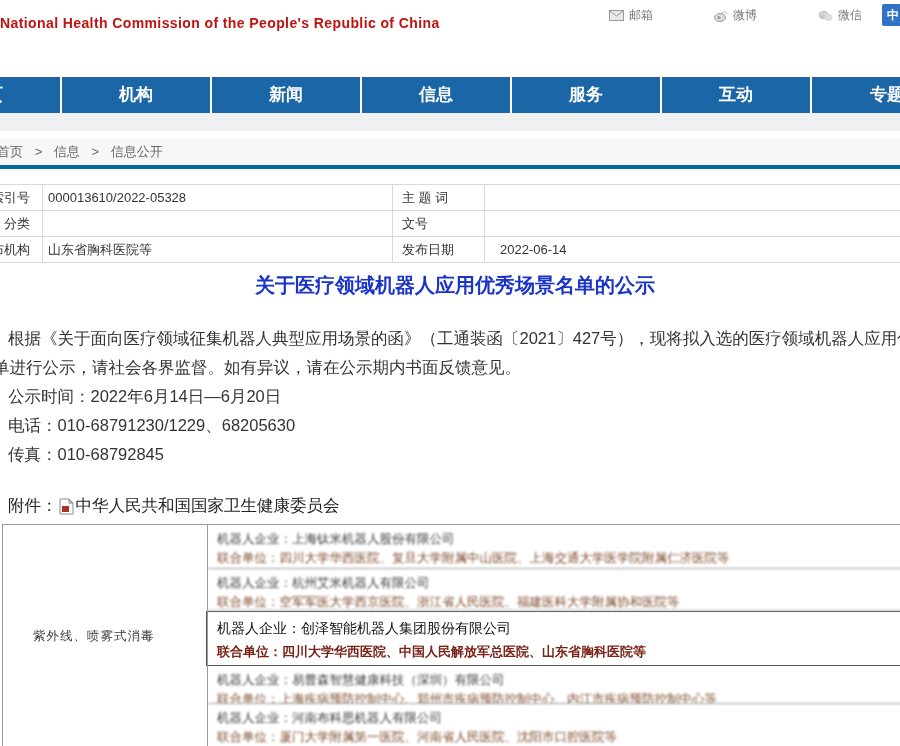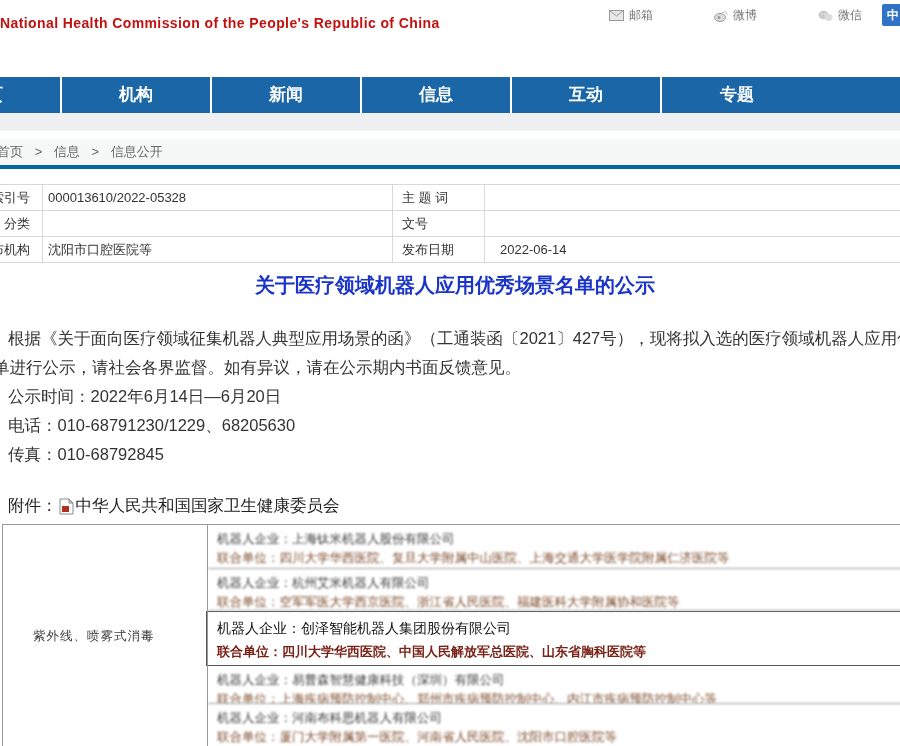--- a/index.html
+++ b/index.html
@@ -104,20 +104,21 @@
     </div>
   </div>
 
   <div class="lang-btn">中</div>
 
   <div class="nav">
     <div class="nav-item">首页</div>
     <div class="nav-item">机构</div>
     <div class="nav-item">新闻</div>
     <div class="nav-item">信息</div>
+    <div class="nav-item">服务</div>
     <div class="nav-item">互动</div>
     <div class="nav-item">专题</div>
   </div>
 
   <div class="gray-band"></div>
 
   <div class="crumb-bar">
     <div class="crumb">
       <span class="lnk">首页</span>
       <span>&gt;</span>
@@ -136,21 +137,21 @@
       <td class="c4"></td>
     </tr>
     <tr>
       <td class="c1">分类</td>
       <td class="c2"></td>
       <td class="c3">文号</td>
       <td class="c4"></td>
     </tr>
     <tr>
       <td class="c1">发布机构</td>
-      <td class="c2">沈阳市口腔医院等</td>
+      <td class="c2">山东省胸科医院等</td>
       <td class="c3">发布日期</td>
       <td class="c4">2022-06-14</td>
     </tr>
   </tbody>
     </table>
 
   <div class="article">
     <div class="art-title">关于医疗领域机器人应用优秀场景名单的公示</div>
     <div class="art-para">根据《关于面向医疗领域征集机器人典型应用场景的函》（工通装函〔2021〕427号），现将拟入选的医疗领域机器人应用优秀场景名单进行公示，请社会各界监督。如有异议，请在公示期内书面反馈意见。</div>
     <div class="art-line">公示时间：2022年6月14日—6月20日</div>

